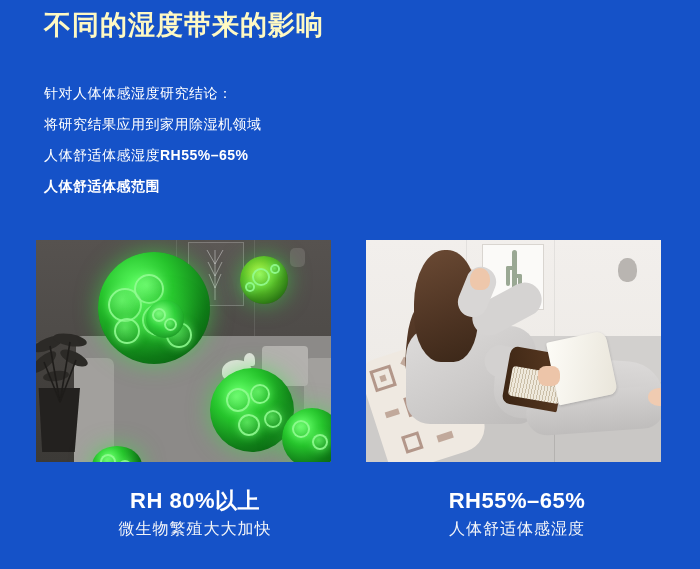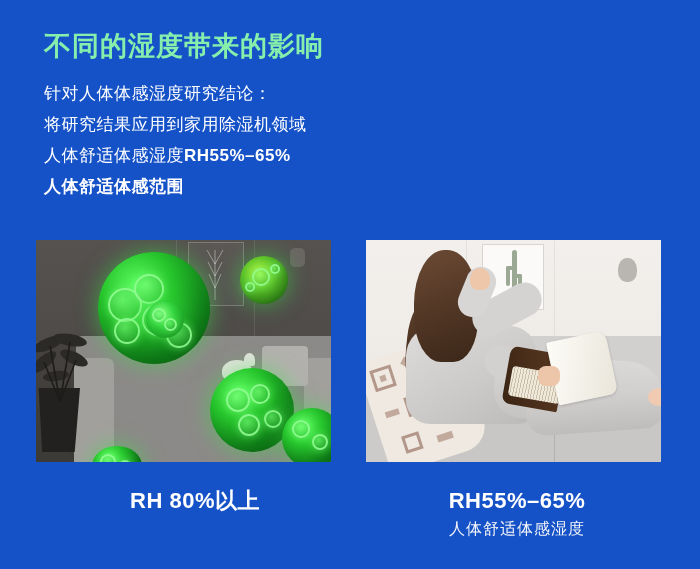--- a/index.html
+++ b/index.html
@@ -19,36 +19,36 @@
   .poster {
     position: absolute;
     inset: 0;
     background: #1552c8;
   }
 
   
   .title {
     position: absolute;
     left: 44px;
-    top: 30px;
+    top: 9px;
     font-size: 27px;
     font-weight: bold;
-    color: #86efac;
+    color: #fef9c3;
     letter-spacing: 1px;
     line-height: 1.25;
     white-space: nowrap;
   }
 
   
   .body-copy {
     position: absolute;
     left: 44px;
     top: 78px;
     color: #ffffff;
-    font-size: 17px;
+    font-size: 14px;
     line-height: 31px;
     letter-spacing: 0.5px;
   }
   .body-copy .line { white-space: nowrap; }
   .body-copy .strong { font-weight: bold; }
   .body-copy .line.bold { font-weight: bold; }
 
   
   .panels {
     position: absolute;
@@ -591,20 +591,21 @@
         <div class="book-pages"></div>
         <div class="book-r"></div>
         <div class="w-hand-book"></div>
       </div>
     </div>
   </div>
 
   <div class="captions">
     <div class="cap-col left">
       <div class="cap-main">RH 80%以上</div>
+      <div class="cap-sub">微生物繁殖大大加快</div>
     </div>
     <div class="cap-col right">
       <div class="cap-main">RH55%–65%</div>
       <div class="cap-sub">人体舒适体感湿度</div>
     </div>
   </div>
 
 </div>
 
 </body></html>

